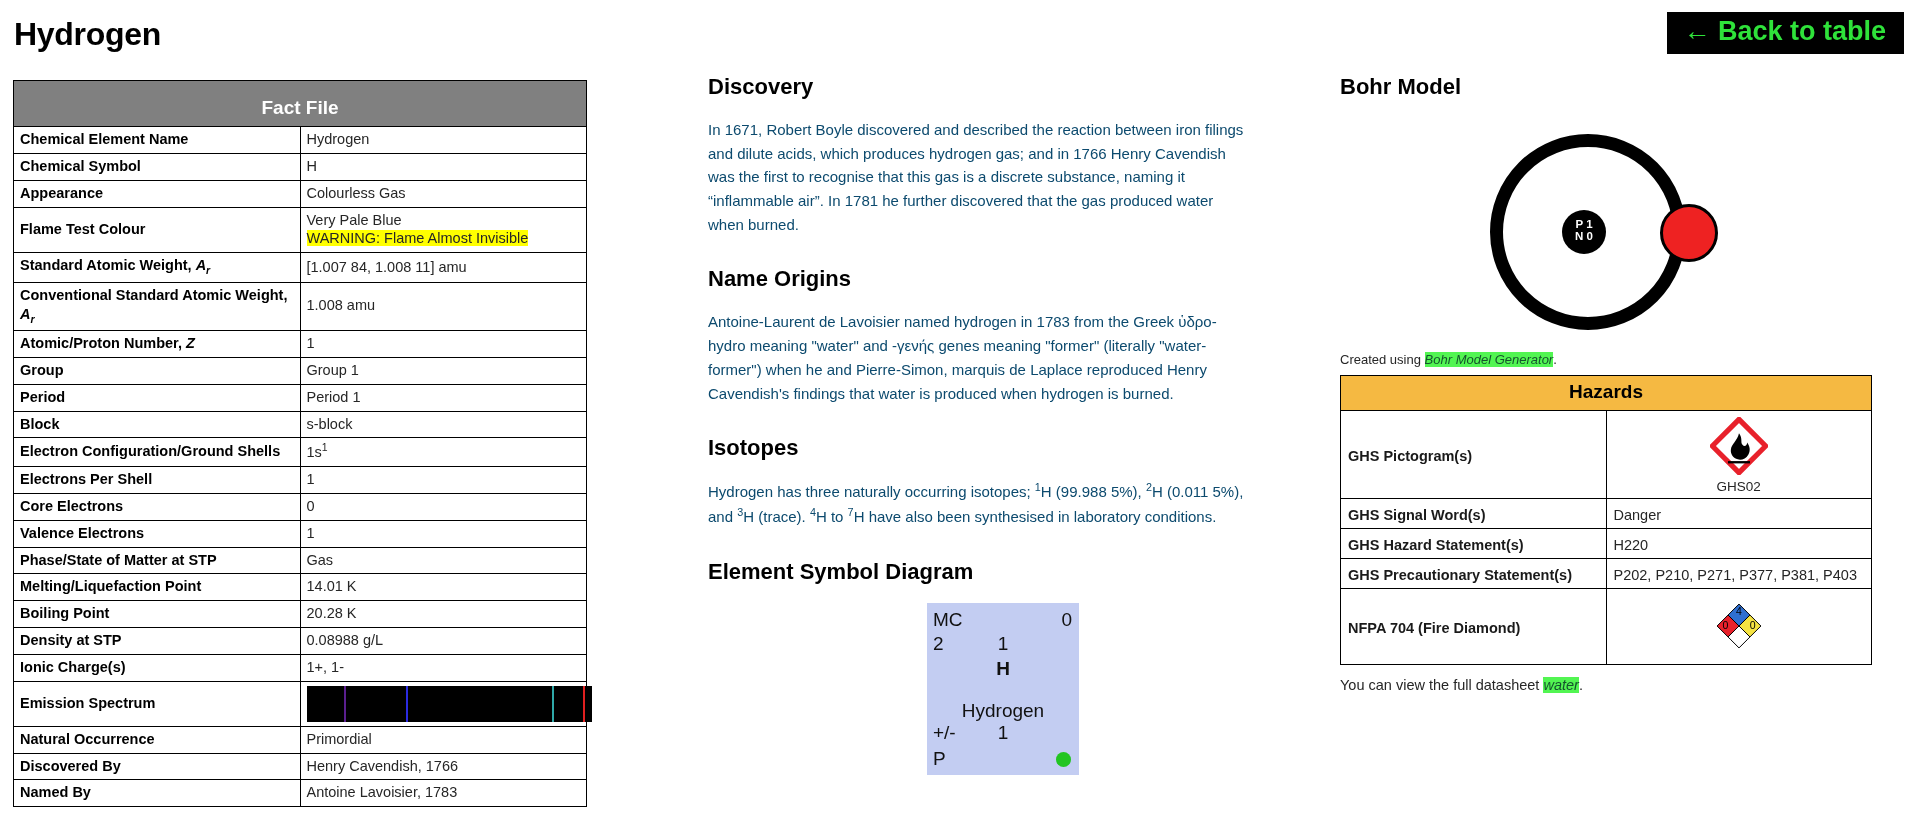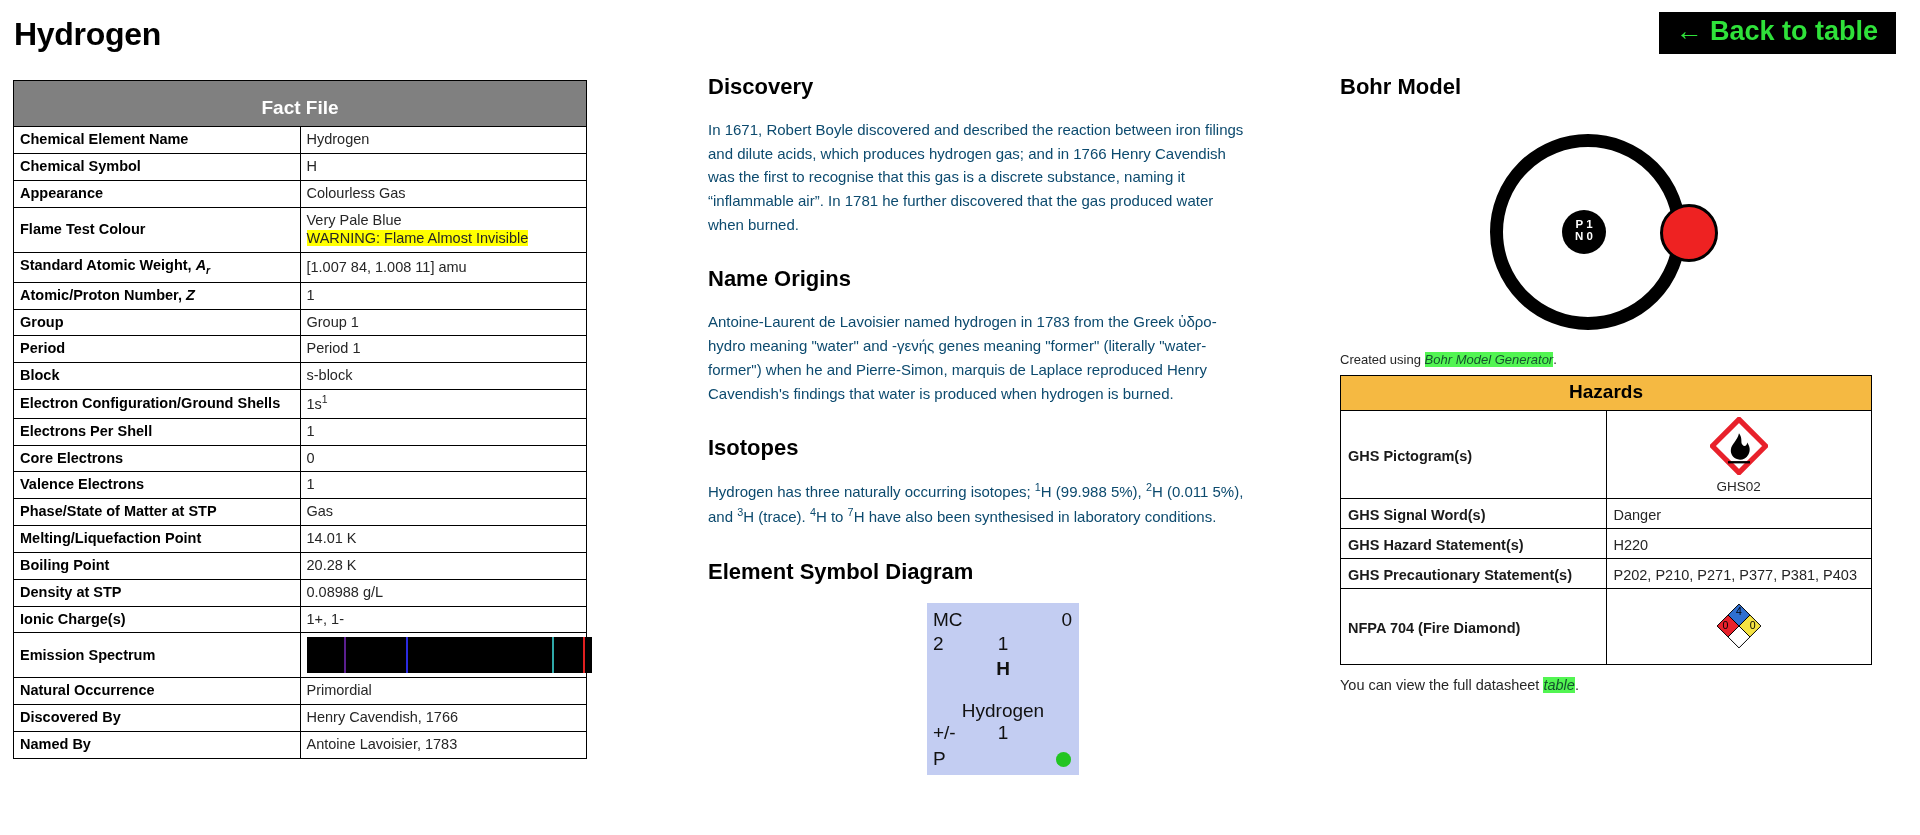--- a/index.html
+++ b/index.html
@@ -20,21 +20,21 @@
   .page-title {
     position: absolute;
     left: 14px; top: 16px;
     font-size: 32px;
     font-weight: bold;
     letter-spacing: -0.3px;
     color: #000;
   }
   .back-btn {
     position: absolute;
-    right: 24px; top: 12px;
+    right: 16px; top: 12px;
     background: #000000;
     color: #2fe23a;
     font-size: 27px;
     font-weight: bold;
     padding: 6px 18px 9px 16px;
     line-height: 1.0;
     white-space: nowrap;
     cursor: pointer;
     text-decoration: none;
     display: inline-block;
@@ -245,20 +245,24 @@
           <div>Very Pale Blue</div>
           <div><span class="hl-yellow">WARNING: Flame Almost Invisible</span></div>
         </td>
           </tr>
 
       <tr>
         <td class="k">Standard Atomic Weight, <em class="var">A</em><sub><em class="var">r</em></sub></td>
         <td class="v">[1.007 84, 1.008 11] amu</td>
           </tr>
 
+      <tr>
+        <td class="k">Conventional Standard Atomic Weight, <em class="var">A</em><sub><em class="var">r</em></sub></td>
+        <td class="v">1.008 amu</td>
+          </tr>
 
       <tr>
         <td class="k">Atomic/Proton Number, <em class="var">Z</em></td>
         <td class="v">1</td>
           </tr>
 
       <tr>
         <td class="k">Group</td>
         <td class="v">Group 1</td>
           </tr>
@@ -434,16 +438,16 @@
             </g>
             <text id="nfpa-health" x="28" y="55" font-size="17" text-anchor="middle" font-family="Liberation Sans, sans-serif" fill="#000">0</text>
             <text id="nfpa-flam" x="50" y="33" font-size="17" text-anchor="middle" font-family="Liberation Sans, sans-serif" fill="#000">4</text>
             <text id="nfpa-inst" x="72" y="55" font-size="17" text-anchor="middle" font-family="Liberation Sans, sans-serif" fill="#000">0</text>
           </svg>
         </td>
           </tr>
     </tbody>
       </table>
 
-    <div class="datasheet-note"><span>You can view the full datasheet </span><a class="inline-link hl-green" href="#">table</a><span>.</span></div>
+    <div class="datasheet-note"><span>You can view the full datasheet </span><a class="inline-link hl-green" href="#">water</a><span>.</span></div>
   </div>
 
 </div>
 
 </body></html>

